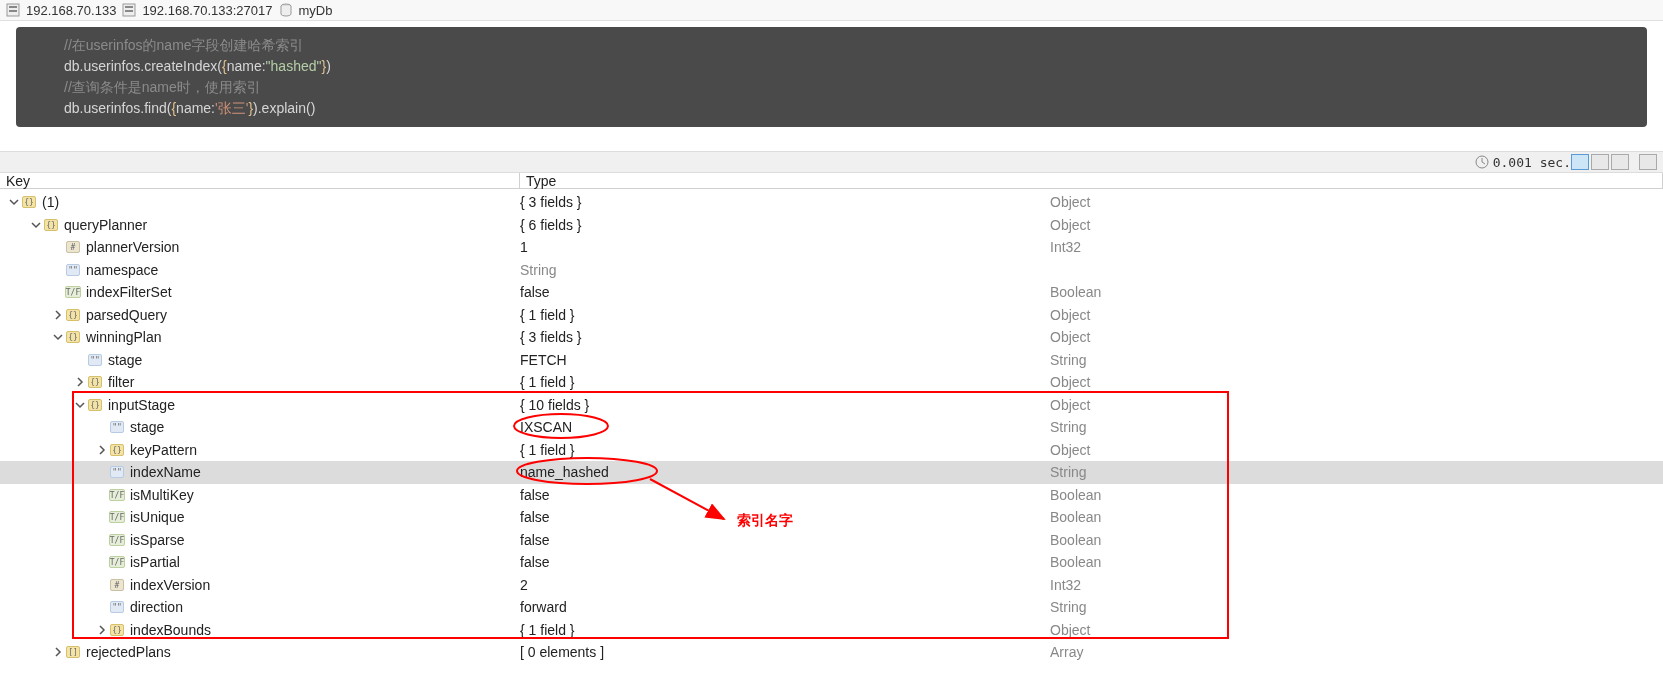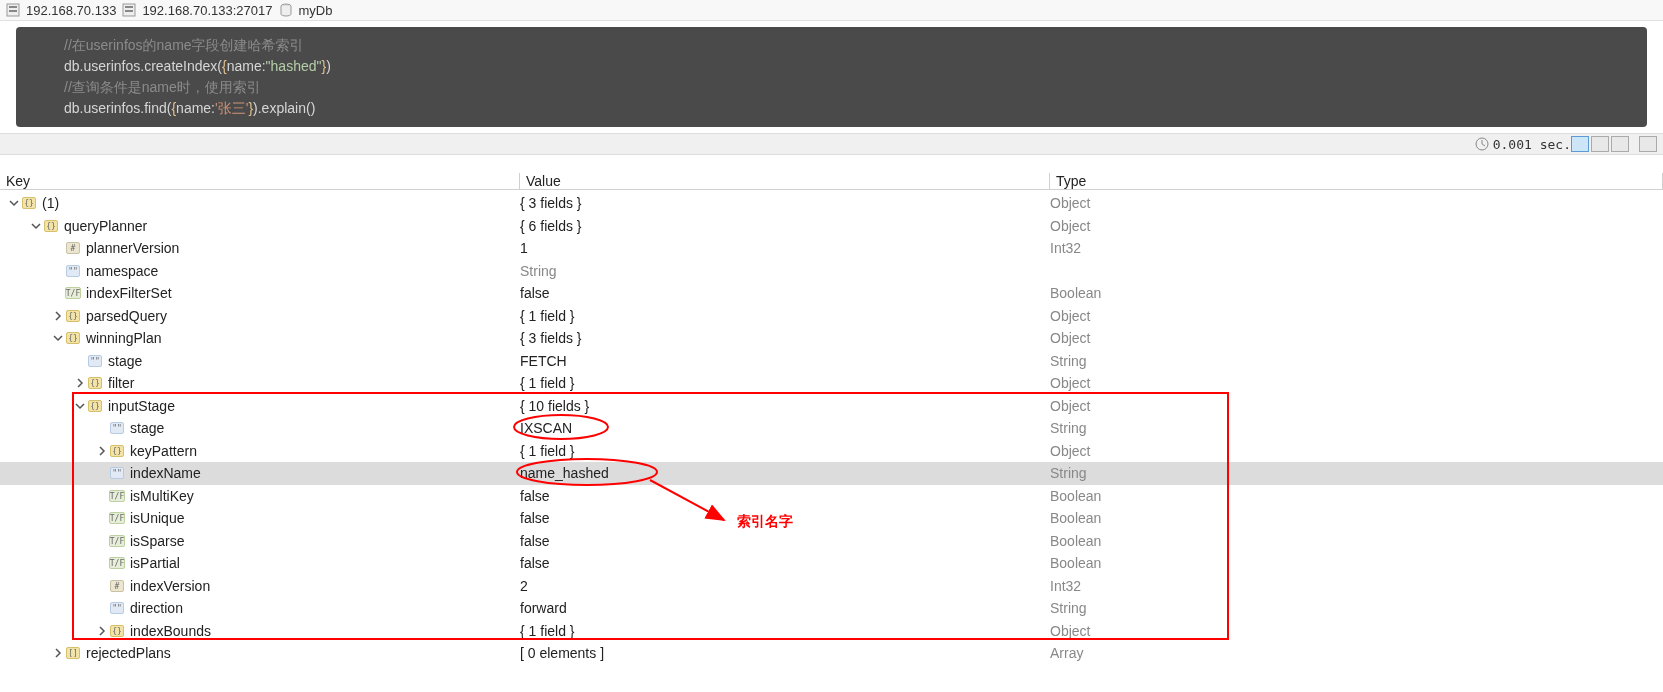--- a/index.html
+++ b/index.html
@@ -2,39 +2,39 @@
 <html><head>
 <meta charset="utf-8">
 <style>
   * { margin: 0; padding: 0; box-sizing: border-box; font-family: "Segoe UI", Tahoma, sans-serif; font-size: 14px; }
   body { background: #fff; overflow: hidden; width: 1663px; }
   
   .top-bar { display: flex; align-items: center; gap: 6px; padding: 10px 6px; background: #f8f8f8; border-bottom: 1px solid #e0e0e0; height: 20px; }
   .bc-icon { width: 14px; height: 14px; display: inline-block; }
   .bc-text { font-size: 13px; color: #333; }
   
-  .editor-wrap { background: #fff; padding: 6px 16px 6px 16px; }
+  .editor-wrap { background: #fff; padding: 6px 16px 24px 16px; }
   .editor { background: #4a4a4a; border-radius: 4px; padding: 8px 0 8px 48px; font-family: Consolas, "Courier New", monospace; font-size: 15px; line-height: 1.5; color: #ddd; position: relative; }
   .editor .line { white-space: pre; }
   .tok-comment { color: #8b8b8b; }
   .tok-plain   { color: #d6d6d6; }
   .tok-brace   { color: #e2c08d; }
   .tok-prop    { color: #d6d6d6; }
   .tok-str     { color: #b5cea8; }
   .tok-str2    { color: #ce9178; }
   
   .status-strip { display: flex; align-items: center; justify-content: flex-end; background: #f0f0f0; border-top: 1px solid #ddd; border-bottom: 1px solid #ddd; height: 22px; padding: 0 6px; }
   .status-left { display: flex; align-items: center; gap: 4px; }
   .status-left .clock { width: 14px; height: 14px; }
   .status-text { font-family: Consolas, monospace; font-size: 13px; color: #333; }
   .status-right { display: flex; align-items: center; gap: 2px; }
   .sr-btn { width: 18px; height: 16px; border: 1px solid #aaa; background: #e8e8e8; display: inline-block; }
   .sr-btn.active { background: #cde6f7; border-color: #5b9bd5; }
   
-  .results-header { display: flex; border-bottom: 1px solid #d0d0d0; height: 35px; align-items: flex-end; background: #fff; }
+  .results-header { display: flex; border-bottom: 1px solid #d0d0d0; height: 16px; align-items: center; background: #fff; }
   .results-header .col { display: flex; align-items: center; padding: 0 6px; border-right: 1px solid #d0d0d0; font-size: 14px; color: #222; }
   .col-key  { width: 520px; }
   .col-val  { width: 530px; }
   .col-type { flex: 1; }
   .tree { padding-top: 2px; }
   .tree-row { display: flex; align-items: center; height: 22.5px; position: relative; }
   .tree-row.selected { background: #dcdcdc; }
   .tree-row .cell-key  { width: 520px; display: flex; align-items: center; }
   .tree-row .cell-val  { width: 530px; color: #222; }
   .tree-row .cell-type { flex: 1; color: #888; }
@@ -107,21 +107,20 @@
     <span class="sr-btn active"></span>
     <span class="sr-btn"></span>
     <span class="sr-btn"></span>
     <span style="width:6px"></span>
     <span class="sr-btn"></span>
   </div>
 </div>
 
 <div class="results-header">
   <div class="col col-key">Key</div>
-  <div class="col col-val">Value</div>
   <div class="col col-type">Type</div>
 </div>
 
 <div class="tree-wrap">
   <div class="tree" id="tree">
       <div class="tree-row">
         <div class="cell-key" style="padding-left: 8px;">
           <span class="expander">
             <svg viewBox="0 0 10 10">
               <path d="M1 3 L5 7 L9 3" fill="none" stroke="#555" stroke-width="1.5"></path>

